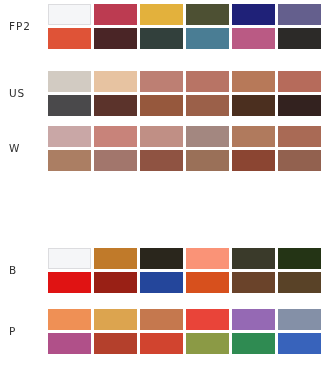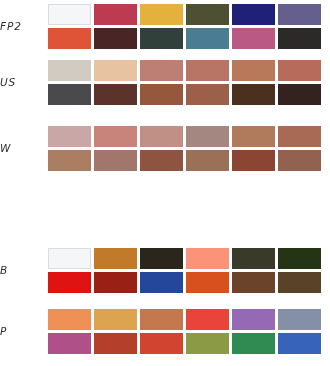--- a/index.html
+++ b/index.html
@@ -24,27 +24,27 @@
     left: 0;
     width: 330px;
     height: 52px;
     display: flex;
     align-items: center;
   }
   .group-label {
     width: 48px;
     flex: 0 0 48px;
     text-align: left;
+    padding-left: 9px;
     box-sizing: border-box;
     font-size: 10.5px;
     letter-spacing: 0.9px;
     color: #2f2f2f;
     font-family: "DejaVu Sans", sans-serif;
     line-height: 1;
-    font-style: italic;
   }
   .swatch-grid {
     flex: 1 1 auto;
     display: flex;
     flex-direction: column;
     gap: 3px;
   }
   .swatch-row {
     display: flex;
     gap: 3px;
@@ -90,21 +90,21 @@
         <div class="swatch-row">
           <div class="swatch" title="#df5337" style="background-color: rgb(223, 83, 55);"></div>
           <div class="swatch" title="#4a2526" style="background-color: rgb(74, 37, 38);"></div>
           <div class="swatch" title="#32403c" style="background-color: rgb(50, 64, 60);"></div>
           <div class="swatch" title="#4a7d94" style="background-color: rgb(74, 125, 148);"></div>
           <div class="swatch" title="#ba5a84" style="background-color: rgb(186, 90, 132);"></div>
           <div class="swatch" title="#2c2a28" style="background-color: rgb(44, 42, 40);"></div>
         </div>
       </div>
     </div>
-    <div class="palette-group" style="top: 56px;">
+    <div class="palette-group" style="top: 67px;">
       <div class="group-label">US</div>
       <div class="swatch-grid">
         <div class="swatch-row">
           <div class="swatch" title="#d2cbc2" style="background-color: rgb(210, 203, 194);"></div>
           <div class="swatch" title="#e7c3a1" style="background-color: rgb(231, 195, 161);"></div>
           <div class="swatch" title="#bd7f73" style="background-color: rgb(189, 127, 115);"></div>
           <div class="swatch" title="#b87465" style="background-color: rgb(184, 116, 101);"></div>
           <div class="swatch" title="#b77959" style="background-color: rgb(183, 121, 89);"></div>
           <div class="swatch" title="#b66b5b" style="background-color: rgb(182, 107, 91);"></div>
         </div>

